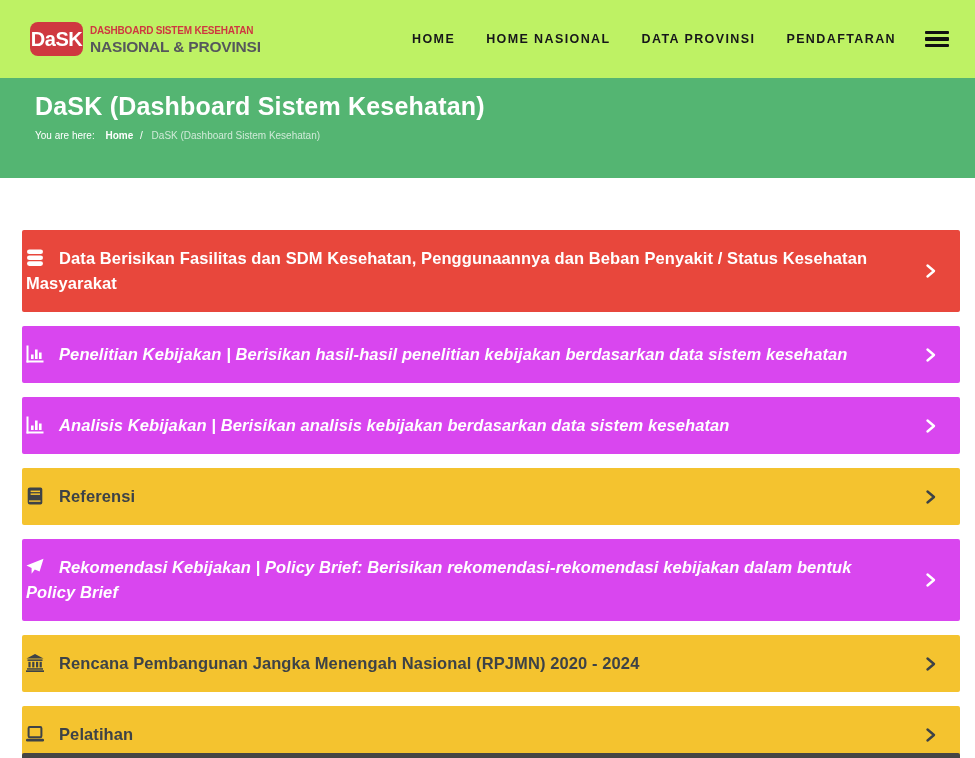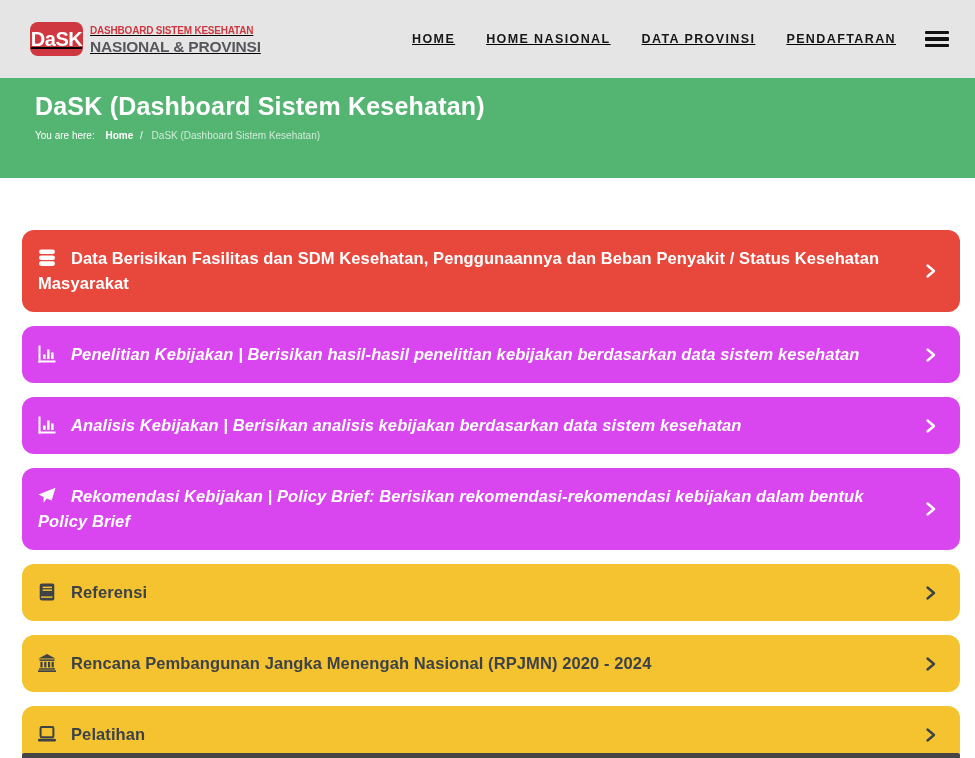--- a/index.html
+++ b/index.html
@@ -2,24 +2,23 @@
 <html><head>
 <meta charset="utf-8">
 <style>
   * { margin:0; padding:0; box-sizing:border-box; }
   html,body { width:975px; height:758px; overflow:hidden; background:#ffffff;
               font-family:"Liberation Sans", sans-serif; }
   body { position:relative; }
 
   
   .site-header {
-    height:78px; background:#e5e5e5;
+    height:78px; background:#bef264;
     display:flex; align-items:center; justify-content:space-between;
     padding:0 22px 0 30px;
-    text-decoration:underline;
   }
   .logo-group { display:flex; align-items:center; }
   .logo-badge {
     width:53px; height:34px; background:#cf3840; border-radius:8px;
     color:#ffffff; font-weight:bold; font-size:20px;
     display:flex; align-items:center; justify-content:center;
     letter-spacing:-0.5px;
   }
   .logo-text { margin-left:7px; line-height:16px; }
   .logo-title { color:#cf3840; font-weight:bold; font-size:10px; letter-spacing:-0.2px; }
@@ -41,21 +40,21 @@
   .breadcrumb { margin-top:9px; font-size:10px; color:#ffffff; }
   .breadcrumb .crumb-prefix { margin-right:8px; }
   .breadcrumb .crumb-home { color:#ffffff; text-decoration:none; font-weight:bold; cursor:pointer; }
   .breadcrumb .crumb-sep { margin:0 6px 0 4px; }
   .breadcrumb .crumb-current { color:rgba(255,255,255,0.72); }
 
   
   .content { padding:52px 15px 0 22px; }
   .acc-item {
     display:block; position:relative; margin-bottom:14px;
-    padding:16px 60px 16px 16px; border-radius:12px;
+    padding:16px 60px 16px 4px; border-radius:2px;
     text-decoration:none; cursor:pointer;
   }
   .acc-item.red    { background:#e8473c; color:#ffffff; }
   .acc-item.blue   { background:#d946ef; color:#ffffff;font-style:italic; }
   .acc-item.yellow { background:#f4c32f; color:#3d4247; }
   .acc-icon {
     display:inline-block; width:18px; height:18px;
     vertical-align:-3px; margin-right:15px;
   }
   .acc-icon svg { display:block; width:18px; height:18px; }
@@ -155,42 +154,42 @@
       </g>
         </svg>
     </span><span class="acc-label">Analisis Kebijakan | Berisikan analisis kebijakan berdasarkan data sistem kesehatan</span>
     <span class="acc-chevron">
       <svg viewBox="0 0 15 15">
           <polyline points="4.5,2 11,7.5 4.5,13" fill="none" stroke="currentColor" stroke-width="2.4" stroke-linecap="round" stroke-linejoin="round"></polyline>
         </svg>
     </span>
   </a>
 
-  <a class="acc-item blue">
-    <span class="acc-icon">
-      <svg viewBox="0 0 18 18">
-        <path fill="currentColor" d="M17.5 0.8 L0.5 7.6 L5.6 9.9 L5.6 15.8 L8.8 11.4 L13.6 13.6 Z"></path>
-      </svg>
-    </span><span class="acc-label">Rekomendasi Kebijakan | Policy Brief: Berisikan rekomendasi-rekomendasi kebijakan dalam bentuk Policy Brief</span>
-    <span class="acc-chevron">
-      <svg viewBox="0 0 15 15">
-          <polyline points="4.5,2 11,7.5 4.5,13" fill="none" stroke="currentColor" stroke-width="2.4" stroke-linecap="round" stroke-linejoin="round"></polyline>
-        </svg>
-    </span>
-  </a>
-
   <a class="acc-item yellow">
     <span class="acc-icon">
       <svg viewBox="0 0 18 18">
         <path fill="currentColor" d="M4 0.5 h10.5 a1.8 1.8 0 0 1 1.8 1.8 v13.4 a1.8 1.8 0 0 1 -1.8 1.8 H4 a2.3 2.3 0 0 1 -2.3 -2.3 V2.8 A2.3 2.3 0 0 1 4 0.5 Z"></path>
         <rect x="4.6" y="3.6" width="9.4" height="1.5" fill="#f4c32f"></rect>
         <rect x="4.6" y="6.4" width="9.4" height="1.5" fill="#f4c32f"></rect>
         <rect x="3" y="13.4" width="11.5" height="1.4" fill="#f4c32f"></rect>
       </svg>
     </span><span class="acc-label">Referensi</span>
+    <span class="acc-chevron">
+      <svg viewBox="0 0 15 15">
+          <polyline points="4.5,2 11,7.5 4.5,13" fill="none" stroke="currentColor" stroke-width="2.4" stroke-linecap="round" stroke-linejoin="round"></polyline>
+        </svg>
+    </span>
+  </a>
+
+  <a class="acc-item blue">
+    <span class="acc-icon">
+      <svg viewBox="0 0 18 18">
+        <path fill="currentColor" d="M17.5 0.8 L0.5 7.6 L5.6 9.9 L5.6 15.8 L8.8 11.4 L13.6 13.6 Z"></path>
+      </svg>
+    </span><span class="acc-label">Rekomendasi Kebijakan | Policy Brief: Berisikan rekomendasi-rekomendasi kebijakan dalam bentuk Policy Brief</span>
     <span class="acc-chevron">
       <svg viewBox="0 0 15 15">
           <polyline points="4.5,2 11,7.5 4.5,13" fill="none" stroke="currentColor" stroke-width="2.4" stroke-linecap="round" stroke-linejoin="round"></polyline>
         </svg>
     </span>
   </a>
 
   <a class="acc-item yellow">
     <span class="acc-icon">
       <svg viewBox="0 0 18 18">

